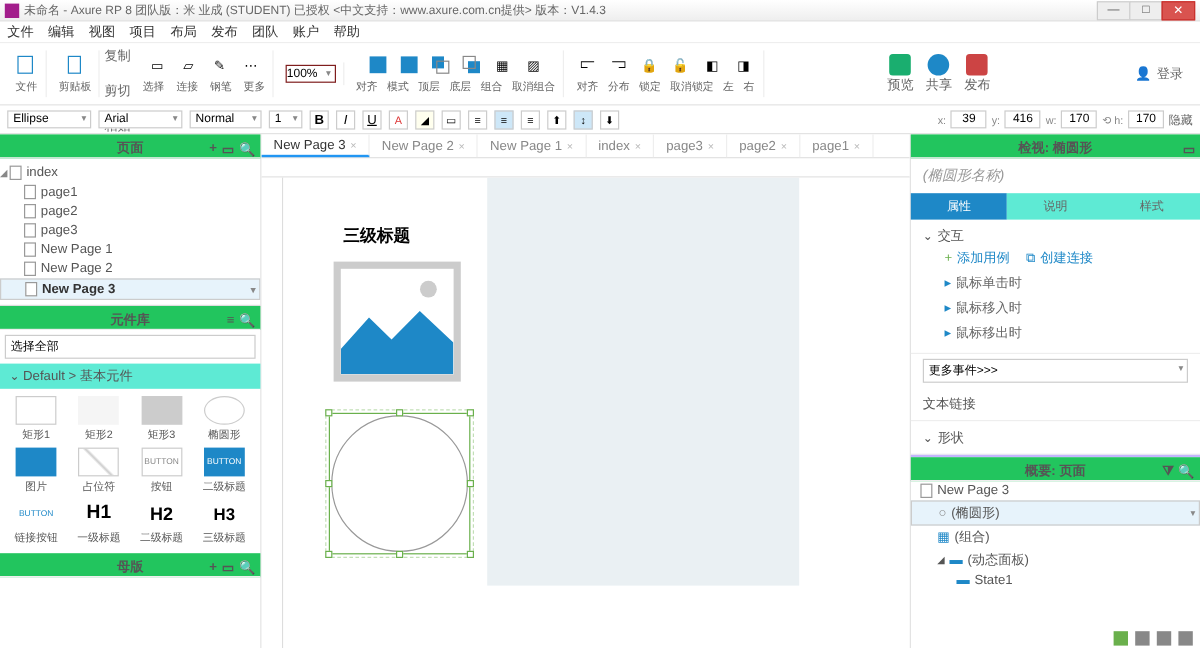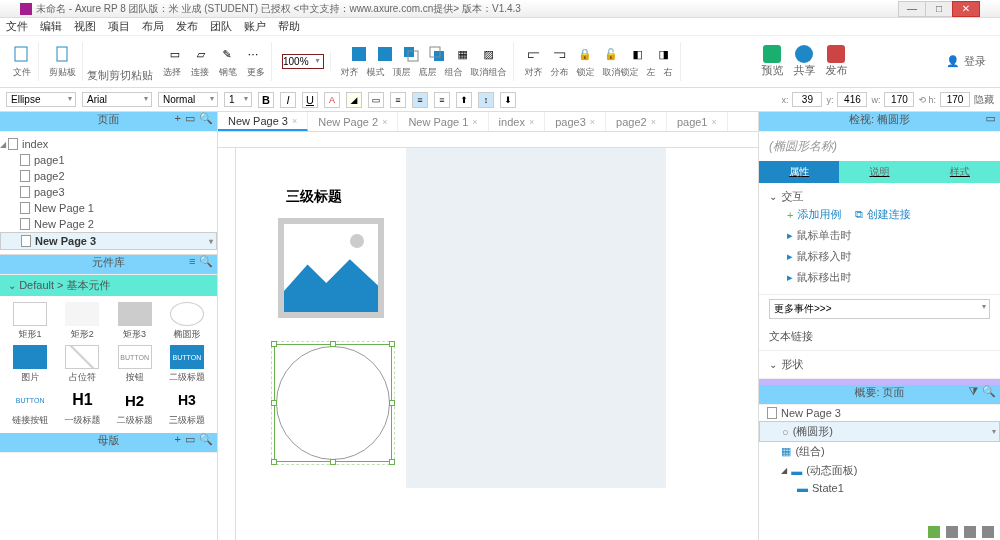--- a/index.html
+++ b/index.html
@@ -1,46 +1,46 @@
 <!DOCTYPE html>
 <html><head>
 <meta charset="utf-8">
 <style>
 * { margin: 0; padding: 0; box-sizing: border-box; font-family: Arial, "Microsoft YaHei", sans-serif; font-size: 11px; }
 body { background: #f5f5f5; width: 1000px; height: 540px; overflow: hidden; position: relative; }
-.titlebar { height: 18px; background: linear-gradient(#fff,#eee); display: flex; align-items: center; padding: 0 20px; border-bottom: 1px solid #ddd; }
+.titlebar { height: 18px; background: linear-gradient(#fff,#eee); display: flex; align-items: center; padding: 0 4px; border-bottom: 1px solid #ddd; }
 .titlebar .icon { width: 12px; height: 12px; background: #a31e8c; margin-right: 4px; }
 .titlebar .title { color: #666; flex: 1; font-size: 10px; }
 .win-btns { display: flex; }
 .win-btn { width: 28px; height: 16px; background: #eee; border: 1px solid #ccc; margin-left: -1px; display:flex;align-items:center;justify-content:center;font-size:10px;color:#555; }
 .win-btn.close { background: #d9534f; color: #fff; border-color:#c9302c; }
 .menubar { height: 18px; background: #fff; display: flex; align-items: center; padding: 0 6px; border-bottom: 1px solid #eee; }
 .menubar span { margin-right: 12px; color: #333; font-size: 11px; }
 .toolbar { height: 52px; background: #fff; display: flex; align-items: center; padding: 0 6px; border-bottom: 1px solid #ddd; gap: 4px; }
 .tool-group { display: flex; flex-direction: column; align-items: center; padding: 2px 6px; border-right: 1px solid #eee; }
 .tool-group .icons { display: flex; gap: 6px; }
 .tool-ico { width: 20px; height: 20px; display:flex;align-items:center;justify-content:center; }
 .tool-lbl { font-size: 9px; color: #666; margin-top: 2px; }
-.tool-small { display:flex;flex-direction:row;gap:0;font-size:9px;color:#666;margin-top:28px; }
+.tool-small { display:flex;flex-direction:column;gap:14px;font-size:9px;color:#666;margin-top:28px; }
 .zoom-sel { border:1px solid #7f1d1d; padding:1px 14px 1px 0; font-size:10px; position:relative; }
 .zoom-sel:after { content:"▾"; position:absolute; right:3px; font-size:8px; color:#888;}
 .login-btn { margin-left:auto; padding:4px 8px; display:flex;align-items:center;gap:4px;color:#666; }
 .ribbon-icons { display:flex; gap:10px; margin-left:auto; margin-right:10px;}
 .ribbon-ico { display:flex;flex-direction:column;align-items:center;color:#666;font-size:9px; }
 .ribbon-ico .sq { width:18px;height:18px;border-radius:3px; }
 .formatbar { height: 24px; background: #fff; display:flex; align-items:center; padding:0 6px; gap:6px; border-bottom:1px solid #ddd; }
 .sel { border:1px solid #ccc; padding:1px 16px 1px 4px; font-size:10px; position:relative; background:#fff; }
 .sel:after { content:"▾"; position:absolute; right:3px; font-size:8px; color:#888; }
 .coord-group { display:flex; gap:4px; align-items:center; margin-left:auto;}
 .coord-lbl { font-size:9px; color:#888; }
 .coord-in { width:30px; border:1px solid #ccc; padding:1px 2px; font-size:10px; text-align:center; background:#fff; }
 .btn-sq { width:16px;height:16px;border:1px solid #ccc;display:inline-flex;align-items:center;justify-content:center;font-size:9px;background:#fff; }
 .main { display:flex; height: 428px; }
 .left-col { width: 218px; display:flex; flex-direction:column; border-right:1px solid #ddd; background:#fff; }
-.panel-hdr { height:20px; background:#7dd3fc; display:flex; align-items:flex-start; padding:0 6px; font-size:10px; color:#555; border-bottom:1px solid #eee; justify-content:center; position:relative; }
+.panel-hdr { height:20px; background:#22c55e; display:flex; align-items:flex-end; padding:0 6px; font-size:10px; color:#555; border-bottom:1px solid #eee; justify-content:center; position:relative;font-weight:bold; }
 .panel-hdr .tools { position:absolute; right:4px; display:flex; gap:4px; }
 .tree { flex:0 0 auto; padding:4px 0; overflow:auto; }
 .tree-item { padding:2px 6px 2px 20px; display:flex; align-items:center; gap:4px; font-size:10px; color:#555; position:relative; }
 .tree-item.l1 { padding-left:8px; }
 .tree-item.sel { background:#e7f3fb; color:#333; font-weight:bold; }
 .tree-item .caret { position:absolute; left:0; font-size:8px; color:#888; }
 .pg-ico { width:10px;height:12px;border:1px solid #999;background:#fff; }
 .lib-panel { border-top:1px solid #ddd; }
 .lib-sel { margin:4px; border:1px solid #ccc; padding:2px 4px; font-size:10px; }
 .lib-cat { padding:3px 8px; font-size:10px; color:#555; background:#5eead4; }
@@ -63,29 +63,29 @@
 .img-inner { width:100%; height:100%; background:#fff; position:relative; overflow:hidden; }
 .mountain { position:absolute; bottom:0; width:100%; height:60%; background:#1e88c7; clip-path: polygon(0 60%, 25% 10%, 45% 45%, 70% 0, 100% 50%, 100% 100%, 0 100%); }
 .sun { position:absolute; right:14px; top:10px; width:14px; height:14px; border-radius:50%; background:#ccc; }
 .ellipse-sel { position:absolute; left:38px; top:196px; width:118px; height:118px; }
 .sel-box { position:absolute; inset:0; border:1px solid #6ab04c; }
 .sel-box:before { content:""; position:absolute; inset:-4px; border:1px dashed #6ab04c; opacity:.4; }
 .ellipse-shape { position:absolute; inset:2px; border:1px solid #999; border-radius:50%; background:#fff; }
 .handle { position:absolute; width:6px; height:6px; background:#fff; border:1px solid #6ab04c; }
 .right-col { width:242px; background:#fff; border-left:1px solid #ddd; display:flex; flex-direction:column; }
 .widget-name { padding:6px 10px; color:#999; font-style:italic; font-size:12px; }
-.prop-tabs { display:flex;text-decoration:underline; }
+.prop-tabs { display:flex; }
 .prop-tab { flex:1; text-align:center; padding:4px; font-size:10px; color:#666; background:#5eead4; }
 .prop-tab.active { background:#1e88c7; color:#fff; }
 .prop-sec { padding:6px 10px; border-bottom:1px solid #eee; }
 .prop-sec .hdr { font-size:10px; color:#555; display:flex; align-items:center; gap:4px; }
 .evt-item { padding:3px 0 3px 18px; font-size:10px; color:#666; display:flex; align-items:center; gap:4px; }
 .evt-link { color:#1e88c7; }
 .evt-sel { border:1px solid #ccc; padding:2px 4px; font-size:10px; margin:4px 10px; }
-.outline-panel { border-top:6px solid #c4b5fd; }
+.outline-panel { border-top:2px solid #c4b5fd; }
 .outline-item { padding:2px 6px 2px 22px; font-size:10px; color:#555; display:flex; align-items:center; gap:4px; }
 .outline-item.sel { background:#e7f3fb; }
 .statusbar { position:absolute; bottom:0; right:0; height:16px; display:flex; align-items:center; gap:6px; padding:0 6px; }
 .stat-ico { width:12px; height:12px; }
 </style>
 </head>
 <body>
 
 <div class="titlebar">
   <div class="icon"></div>
@@ -301,20 +301,21 @@
         </div>
     </div>
     <div class="lib-panel">
       <div class="panel-hdr">
           <span>元件库</span>
           <div class="tools">
             <span>≡</span>
             <span>🔍</span>
           </div>
         </div>
+      <div class="lib-sel">选择全部</div>
       <div class="lib-cat">⌄ <span>Default &gt; 基本元件</span></div>
       <div class="lib-grid">
         <div class="lib-item">
             <div class="lib-shape"></div>
             <div class="lib-lbl">矩形1</div>
           </div>
         <div class="lib-item">
             <div class="lib-shape" style="background:#f5f5f5;border:none"></div>
             <div class="lib-lbl">矩形2</div>
           </div>

